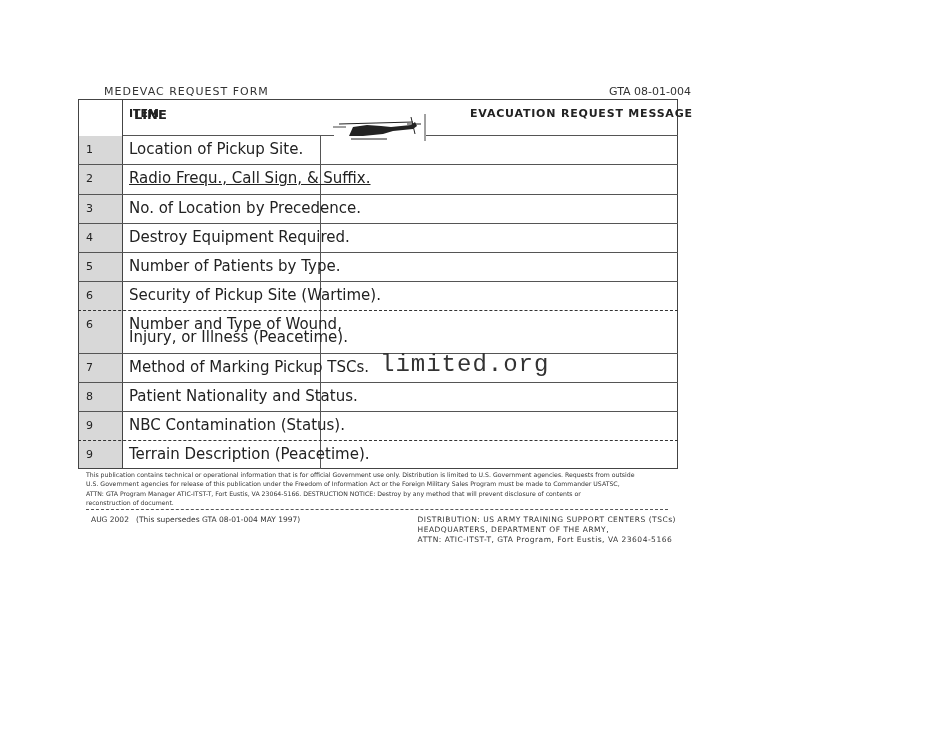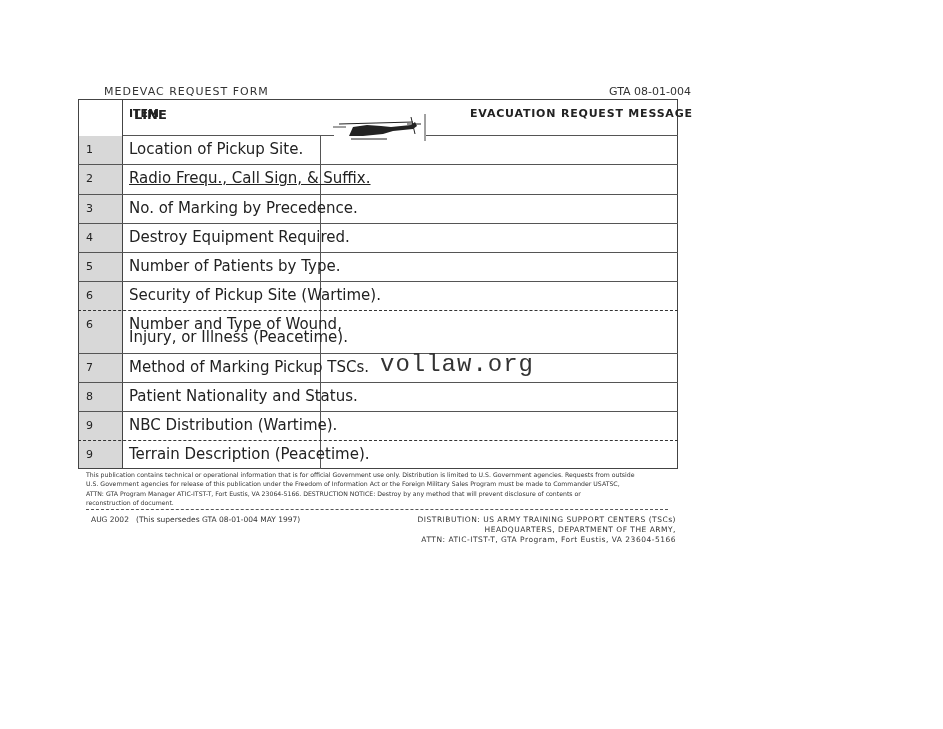--- a/index.html
+++ b/index.html
@@ -16,21 +16,21 @@
     .hdr-msg { left: 470px; top: 107px; font-size: 11px; font-weight: bold; letter-spacing: 0.8px; }
     .hline { height: 0; border-top: 1px solid #555; }
     .dline { height: 0; border-top: 1px dashed #333; }
     .vline { width: 0; border-left: 1px solid #555; }
     .cell-num { font-size: 11px; left: 86px; }
     .cell-item { font-size: 15px; left: 129px; line-height: 13px; }
     .watermark { left: 380px; top: 351px; font-family: "Liberation Mono", "DejaVu Sans Mono", monospace; font-size: 24px; letter-spacing: 1px; color: #333; }
     .notice { left: 86px; top: 470px; width: 590px; font-size: 6.2px; line-height: 9.3px; color: #333; }
     .footer-dash { left: 86px; top: 509px; width: 582px; height: 0; border-top: 1px dashed #555; }
     .footer-left { left: 91px; top: 515px; font-size: 7.5px; color: #333; }
-    .footer-right { right: 267px; top: 515px; font-size: 7.5px; line-height: 10px; text-align: right; letter-spacing: 0.5px; color: #333; }
+    .footer-right { right: 267px; top: 515px; font-size: 7.5px; line-height: 10px; text-align: left; letter-spacing: 0.5px; color: #333; }
     .heli { left: 333px; top: 114px; }
   </style>
 </head>
 <body>
 
 <div class="abs form-title">MEDEVAC REQUEST FORM</div>
 <div class="abs form-code">GTA 08-01-004</div>
 
 <div class="abs table"></div>
 <div class="abs line-shade"></div>
@@ -69,21 +69,21 @@
 
 <div class="abs cell-num" style="top:143px;">1</div>
 <div class="abs cell-item" style="top:143px;">Location of Pickup Site.</div>
 <div class="abs" style="left:321px; top:136px; width:356px; height:28px;"></div>
 
 <div class="abs cell-num" style="top:172px;">2</div>
 <div class="abs cell-item" style="top:172px;text-decoration:underline;">Radio Frequ., Call Sign, &amp; Suffix.</div>
 <div class="abs" style="left:321px; top:165px; width:356px; height:28px;"></div>
 
 <div class="abs cell-num" style="top:202px;">3</div>
-<div class="abs cell-item" style="top:202px;">No. of Marking by Precedence.</div>
+<div class="abs cell-item" style="top:202px;">No. of Location by Precedence.</div>
 <div class="abs" style="left:321px; top:195px; width:356px; height:28px;"></div>
 
 <div class="abs cell-num" style="top:231px;">4</div>
 <div class="abs cell-item" style="top:231px;">Destroy Equipment Required.</div>
 <div class="abs" style="left:321px; top:224px; width:356px; height:28px;"></div>
 
 <div class="abs cell-num" style="top:260px;">5</div>
 <div class="abs cell-item" style="top:260px;">Number of Patients by Type.</div>
 <div class="abs" style="left:321px; top:253px; width:356px; height:28px;"></div>
 
@@ -98,28 +98,28 @@
 
 <div class="abs cell-num" style="top:361px;">7</div>
 <div class="abs cell-item" style="top:361px;">Method of Marking Pickup TSCs.</div>
 <div class="abs" style="left:321px; top:354px; width:356px; height:28px;"></div>
 
 <div class="abs cell-num" style="top:390px;">8</div>
 <div class="abs cell-item" style="top:390px;text-align:right;">Patient Nationality and Status.</div>
 <div class="abs" style="left:321px; top:383px; width:356px; height:28px;"></div>
 
 <div class="abs cell-num" style="top:419px;">9</div>
-<div class="abs cell-item" style="top:419px;">NBC Distribution (Wartime).</div>
+<div class="abs cell-item" style="top:419px;">NBC Contamination (Status).</div>
 <div class="abs" style="left:321px; top:412px; width:356px; height:28px;"></div>
 
 <div class="abs cell-num" style="top:448px;">9</div>
 <div class="abs cell-item" style="top:448px;">Terrain Description (Peacetime).</div>
 <div class="abs" style="left:321px; top:441px; width:356px; height:28px;"></div>
 
-<div class="abs watermark">vollaw.org</div>
+<div class="abs watermark">limited.org</div>
 
 <div class="abs notice">
   <div>This publication contains technical or operational information that is for official Government use only. Distribution is limited to U.S. Government agencies.  Requests from outside</div>
   <div>U.S. Government agencies for release of this publication under the Freedom of Information Act or the Foreign Military Sales Program must be made to Commander USATSC,</div>
   <div>ATTN:  GTA Program Manager ATIC-ITST-T, Fort Eustis, VA 23064-5166.  DESTRUCTION NOTICE:  Destroy by any method that will prevent disclosure of contents or</div>
   <div>reconstruction of document.</div>
 </div>
 
 <div class="abs footer-dash"></div>
 <div class="abs footer-left" style="white-space:pre;">AUG 2002   (This supersedes GTA 08-01-004 MAY 1997)</div>

